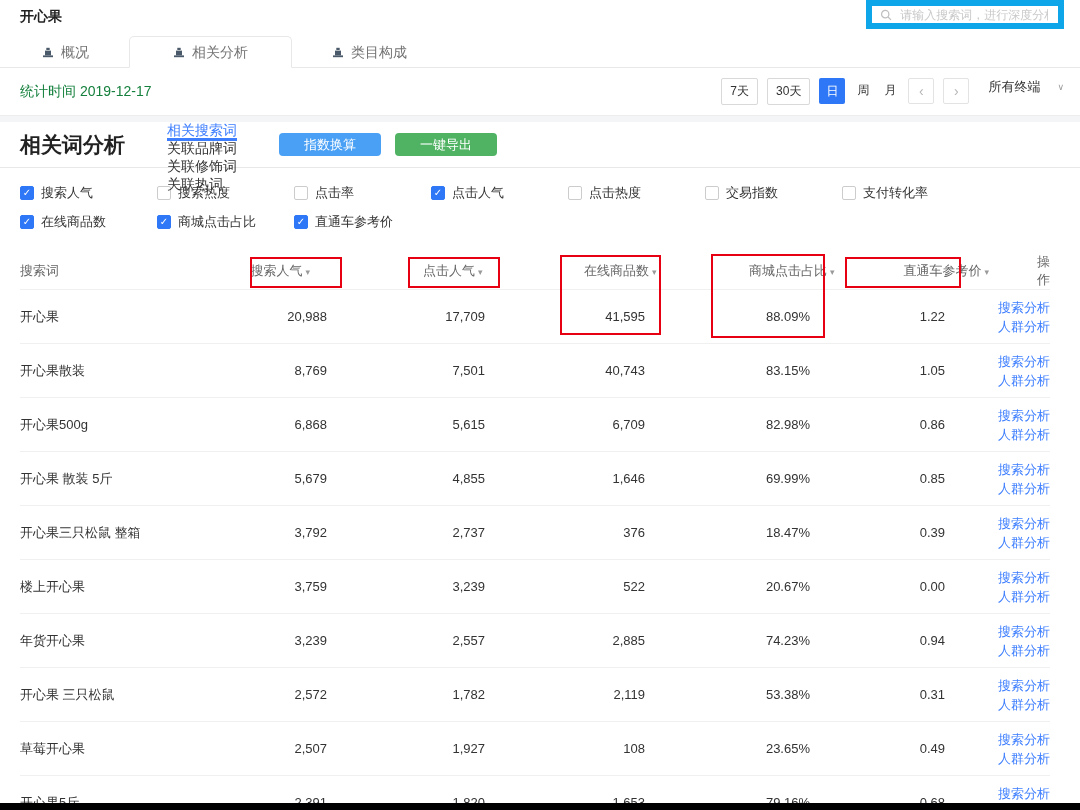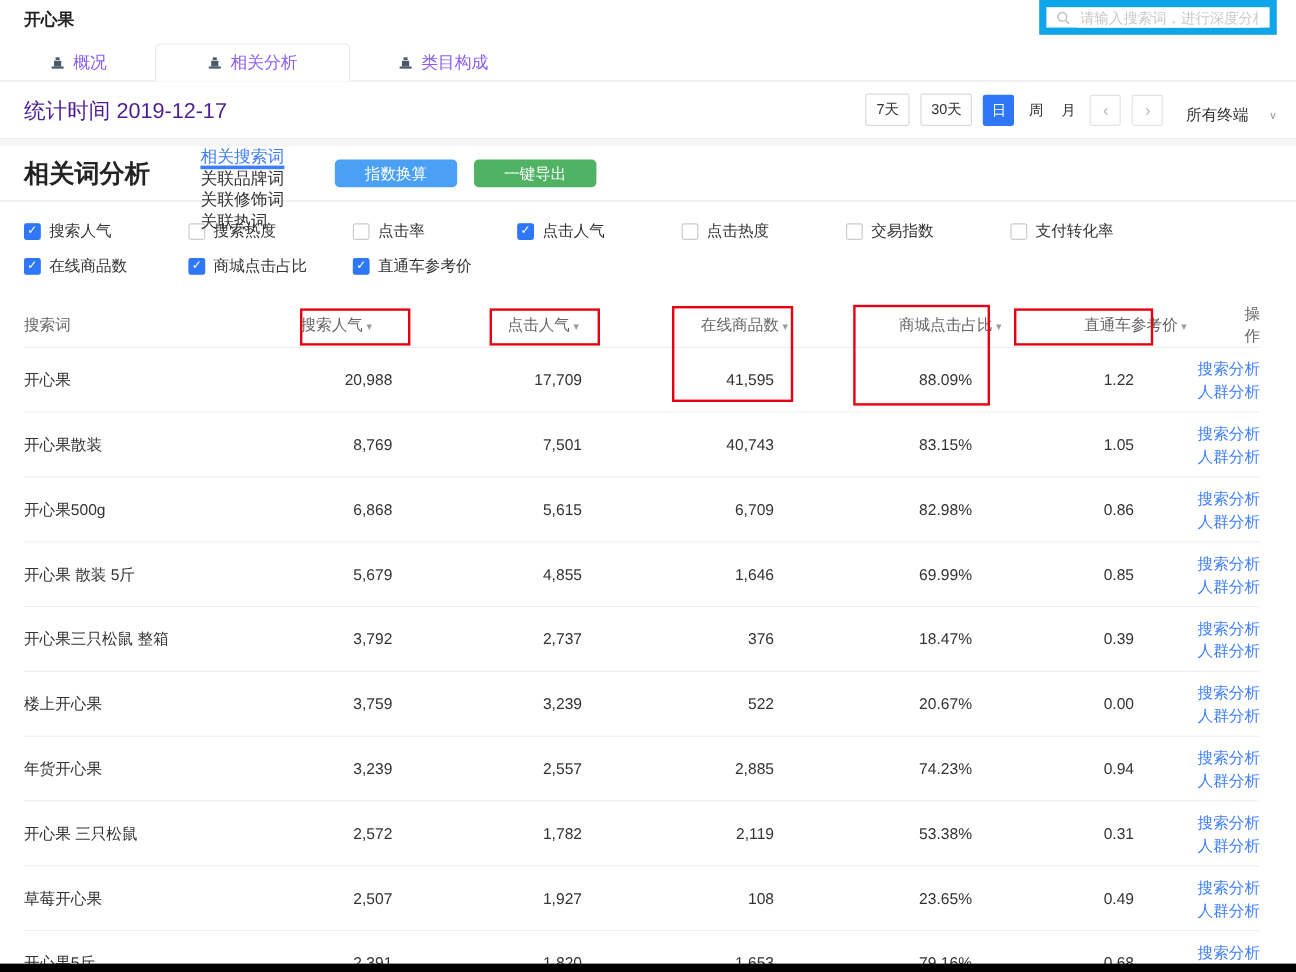--- a/index.html
+++ b/index.html
@@ -8,29 +8,29 @@
 
   
   .topbar{position:relative;height:32px;}
   .page-title{position:absolute;left:20px;top:8px;font-size:14px;font-weight:bold;color:#222;}
   .search-box{position:absolute;right:16px;top:0;width:198px;height:29px;border:6px solid #0ea5e9;display:flex;align-items:center;padding:0 8px;gap:6px;background:#fff;box-sizing:border-box;}
   .search-input{border:none;outline:none;font-size:12px;width:100%;color:#333;font-family:inherit;}
   .search-input::placeholder{color:#c9c9c9;}
 
   
   .tabbar{height:36px;border-bottom:1px solid #e8e8e8;display:flex;align-items:flex-end;padding-left:28px;box-sizing:border-box;}
-  .tab{display:flex;align-items:center;gap:7px;padding:8px 14px;font-size:14px;color:#8b5cf6;cursor:pointer;margin-right:26px;}
+  .tab{display:flex;align-items:center;gap:7px;padding:8px 14px;font-size:14px;color:#737373;cursor:pointer;margin-right:26px;}
   .tab.active{border:1px solid #e8e8e8;border-bottom:1px solid #fff;border-radius:5px 5px 0 0;margin-bottom:-1px;padding:8px 43px;background:#fff;margin-top:37px;}
   .tab-icon{display:flex;color:#4a5a6a;}
   .tab-label{line-height:14px;}
 
   
   .statsrow{height:48px;display:flex;align-items:center;justify-content:space-between;padding:0 16px 0 20px;border-bottom:1px solid #ededed;box-sizing:border-box;}
-  .stat-time{font-size:18px;color:#4c1d95;}
-  .range-controls{display:flex;align-items:flex-end;gap:9px;margin-left:24px;}
+  .stat-time{font-size:14px;color:#15803d;}
+  .range-controls{display:flex;align-items:flex-start;gap:9px;margin-left:24px;}
   .btn-outline{border:1px solid #d9d9d9;border-radius:2px;padding:4px 8px;font-size:12px;color:#333;cursor:pointer;}
   .btn-solid{background:var(--accent);color:#fff;width:26px;height:26px;display:flex;align-items:center;justify-content:center;font-size:12px;border-radius:2px;cursor:pointer;}
   .btn-plain{font-size:12px;color:#333;padding:4px 3px;cursor:pointer;}
   .pager-btn{width:24px;height:24px;border:1px solid #e3e3e3;border-radius:2px;color:#b5b5b5;display:flex;align-items:center;justify-content:center;font-size:14px;cursor:pointer;}
   .terminal{display:flex;align-items:center;gap:17px;font-size:13px;color:#333;margin-left:10px;cursor:pointer;}
   .terminal .caret{font-size:9px;color:#999;}
 
   .band{height:6px;background:#f4f5f7;}
 
   

